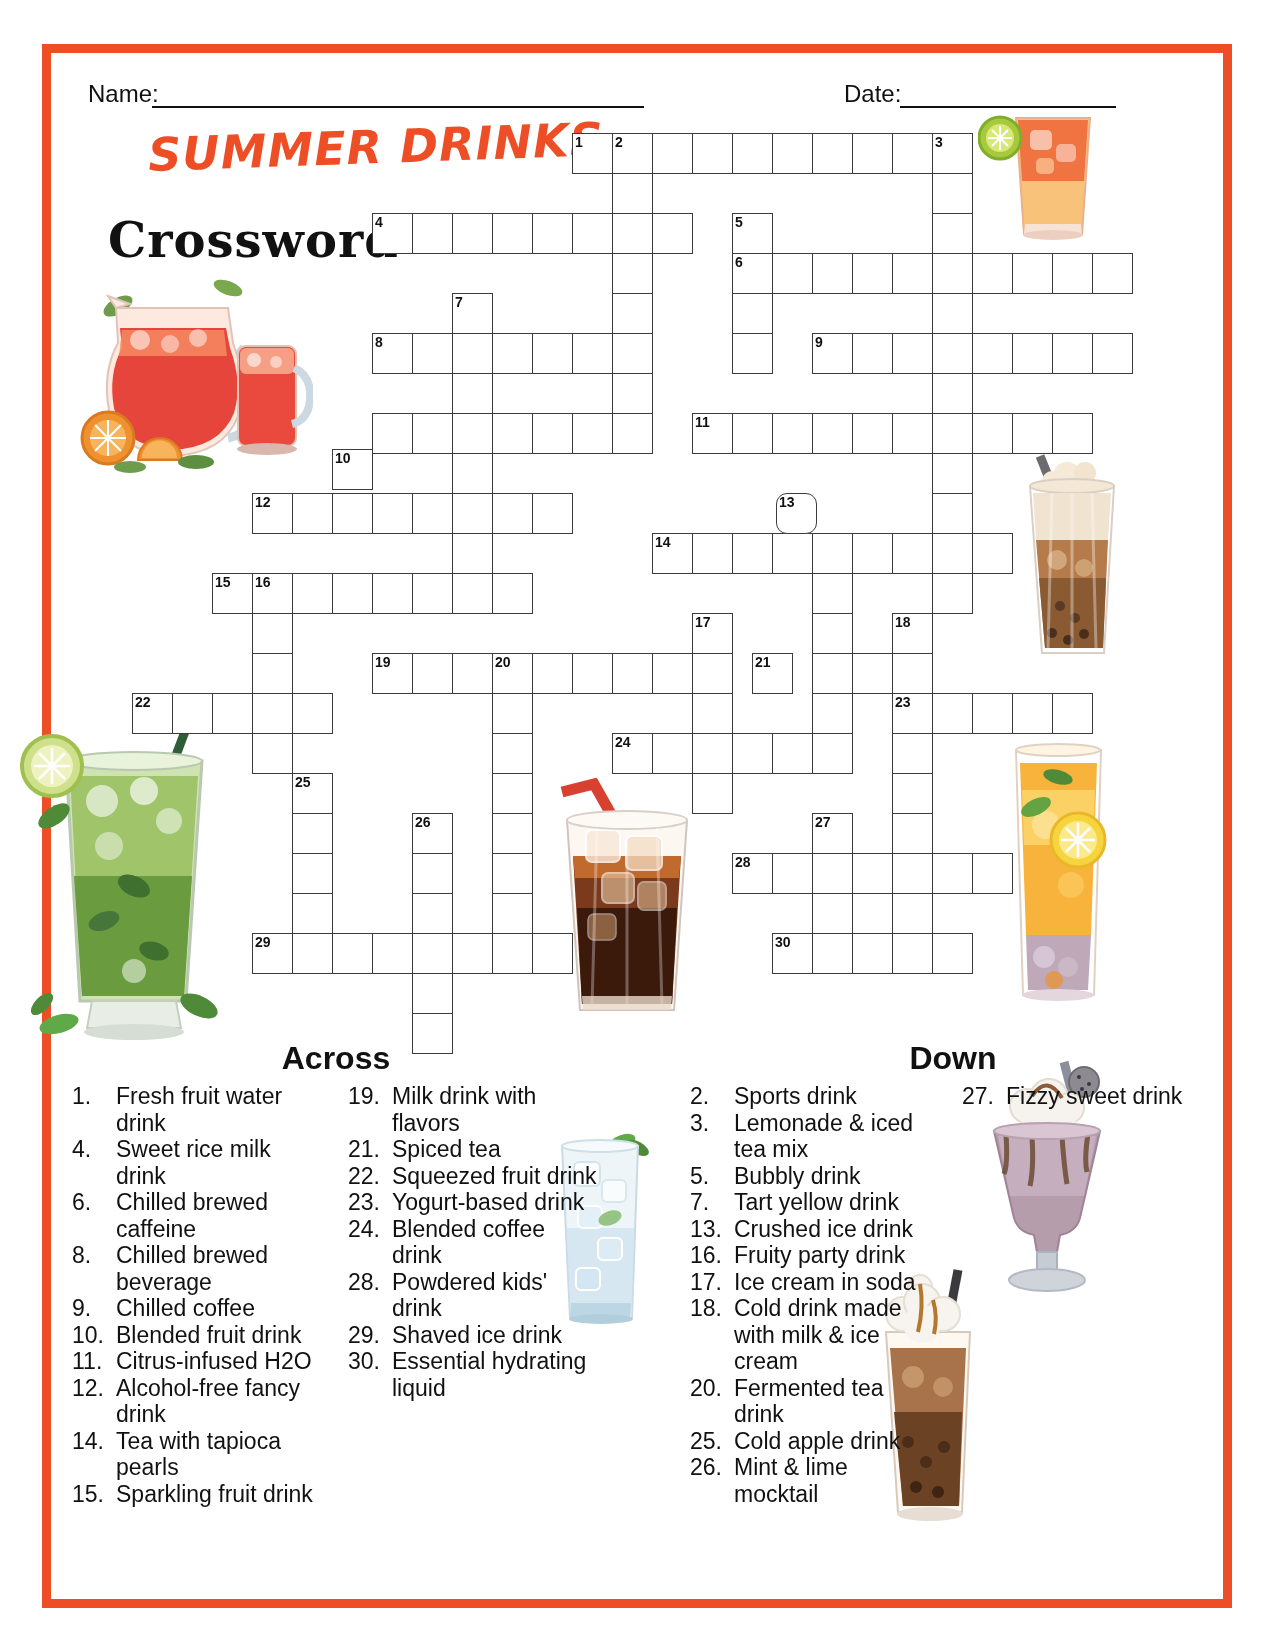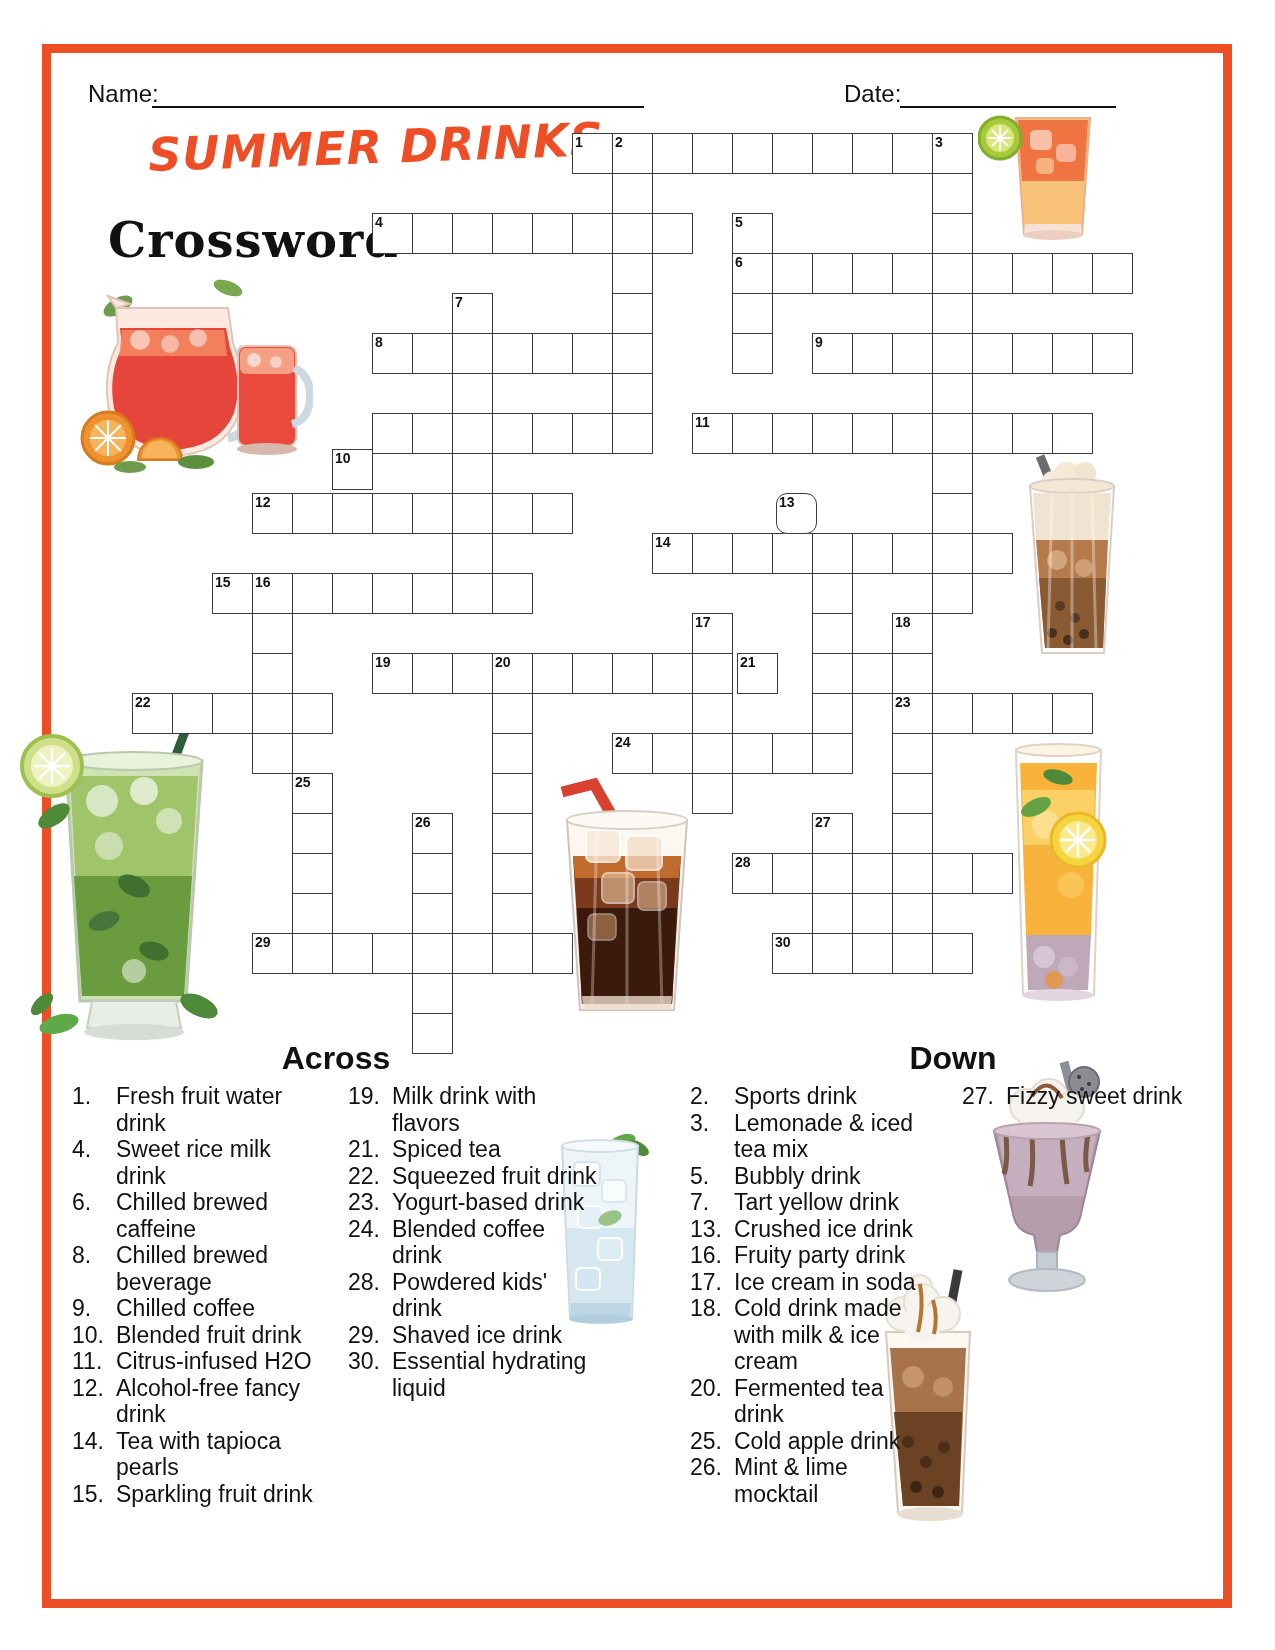--- a/index.html
+++ b/index.html
@@ -364,21 +364,21 @@
       <div class="cell" style="left: 280px; top: 520px;"></div>
       <div class="cell" style="left: 320px; top: 520px;"></div>
       <div class="cell" style="left: 360px; top: 520px;">
         <span class="cellnum">20</span>
       </div>
       <div class="cell" style="left: 400px; top: 520px;"></div>
       <div class="cell" style="left: 440px; top: 520px;"></div>
       <div class="cell" style="left: 480px; top: 520px;"></div>
       <div class="cell" style="left: 520px; top: 520px;"></div>
       <div class="cell" style="left: 560px; top: 520px;"></div>
-      <div class="cell" style="left: 605px; top: 520px;">
+      <div class="cell" style="left: 620px; top: 520px;">
         <span class="cellnum">21</span>
       </div>
       <div class="cell" style="left: 680px; top: 520px;"></div>
       <div class="cell" style="left: 720px; top: 520px;"></div>
       <div class="cell" style="left: 760px; top: 520px;"></div>
       <div class="cell" style="left: 0px; top: 560px;">
         <span class="cellnum">22</span>
       </div>
       <div class="cell" style="left: 40px; top: 560px;"></div>
       <div class="cell" style="left: 80px; top: 560px;"></div>

